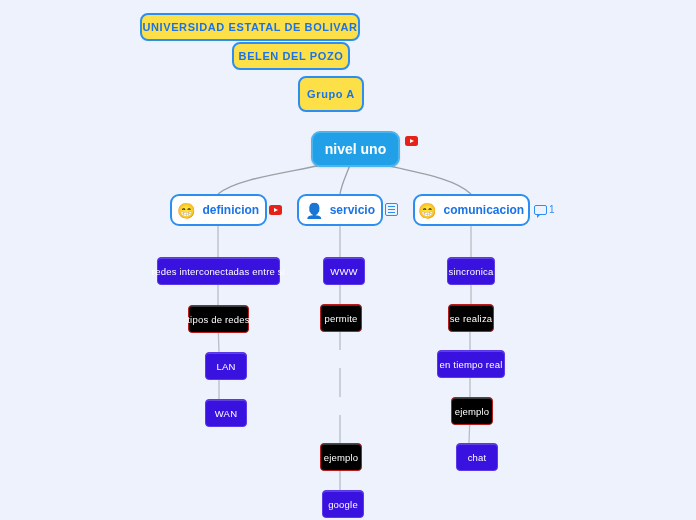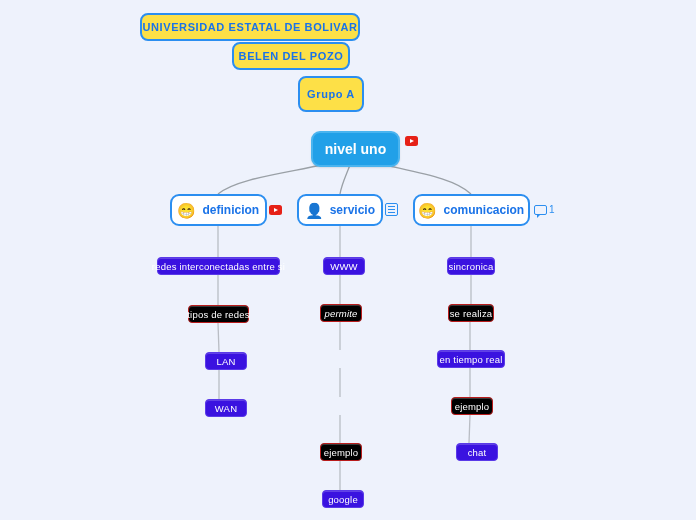--- a/index.html
+++ b/index.html
@@ -90,21 +90,21 @@
     position: absolute;
     border-radius: 4px;
     color: #ffffff;
     font-size: 9.5px;
     display: flex;
     align-items: center;
     justify-content: center;
     box-sizing: border-box;
     white-space: nowrap;
     padding: 0 20px;
-    height: 18px;
+    height: 28px;
     letter-spacing: 0.2px;
   }
   .chip.purple {
     background: #3a12e0;
     border: 1px solid #5a3ae8;
     box-shadow: inset 0 1px 0 rgba(255,255,255,0.20);
   }
   .chip.teal {
     background: #000000;
     border: 1px solid #b91c1c;
@@ -256,21 +256,21 @@
     <span class="list-icon">
         <i></i>
         <i></i>
         <i></i>
       </span>
   </div>
 
   <div class="chip purple" style="left:323px; top:257px; width:35px;">
     <span>WWW</span>
   </div>
-  <div class="chip teal" style="left:320px; top:304px; width:41px;font-style:italic;">
+  <div class="chip teal" style="left:320px; top:304px; width:41px;">
     <span>permite</span>
   </div>
   <div class="chip teal" style="left:320px; top:443px; width:41px;">
     <span>ejemplo</span>
   </div>
   <div class="chip purple" style="left:322px; top:490px; width:37px;">
     <span>google</span>
   </div>
 
   <div class="l2-node" style="left:413px; top:194px; width:117px; height:32px;">

